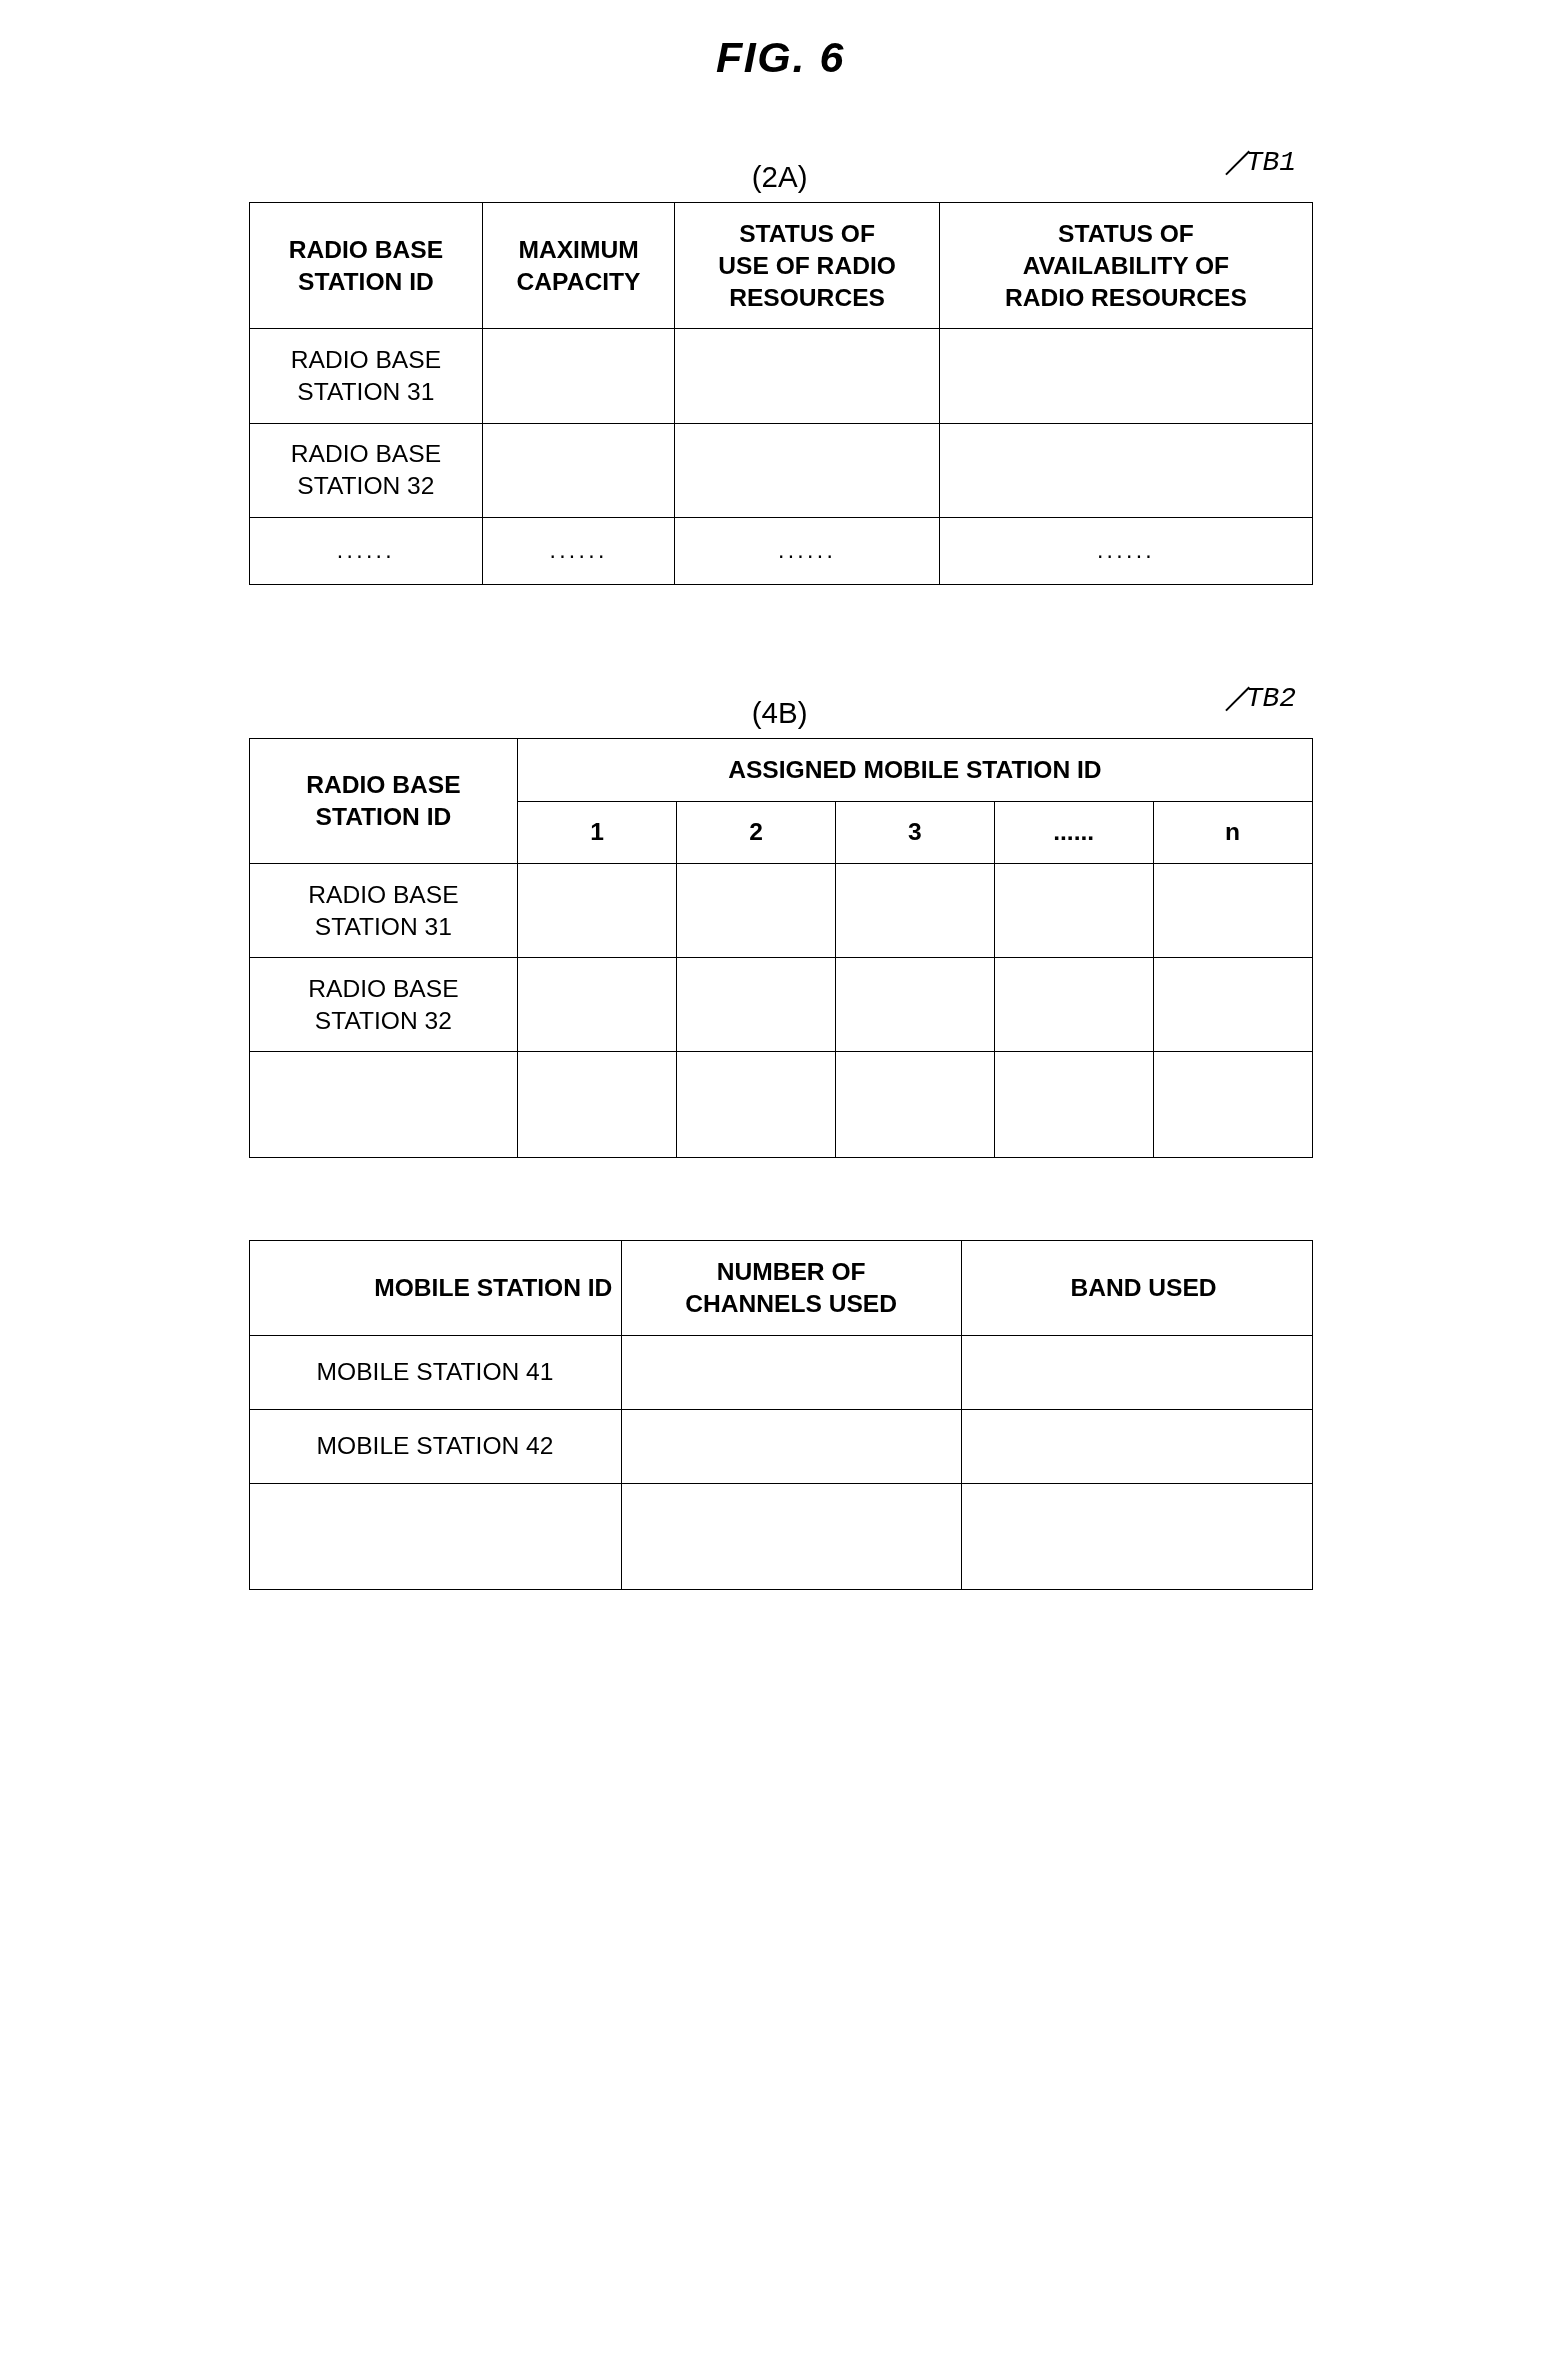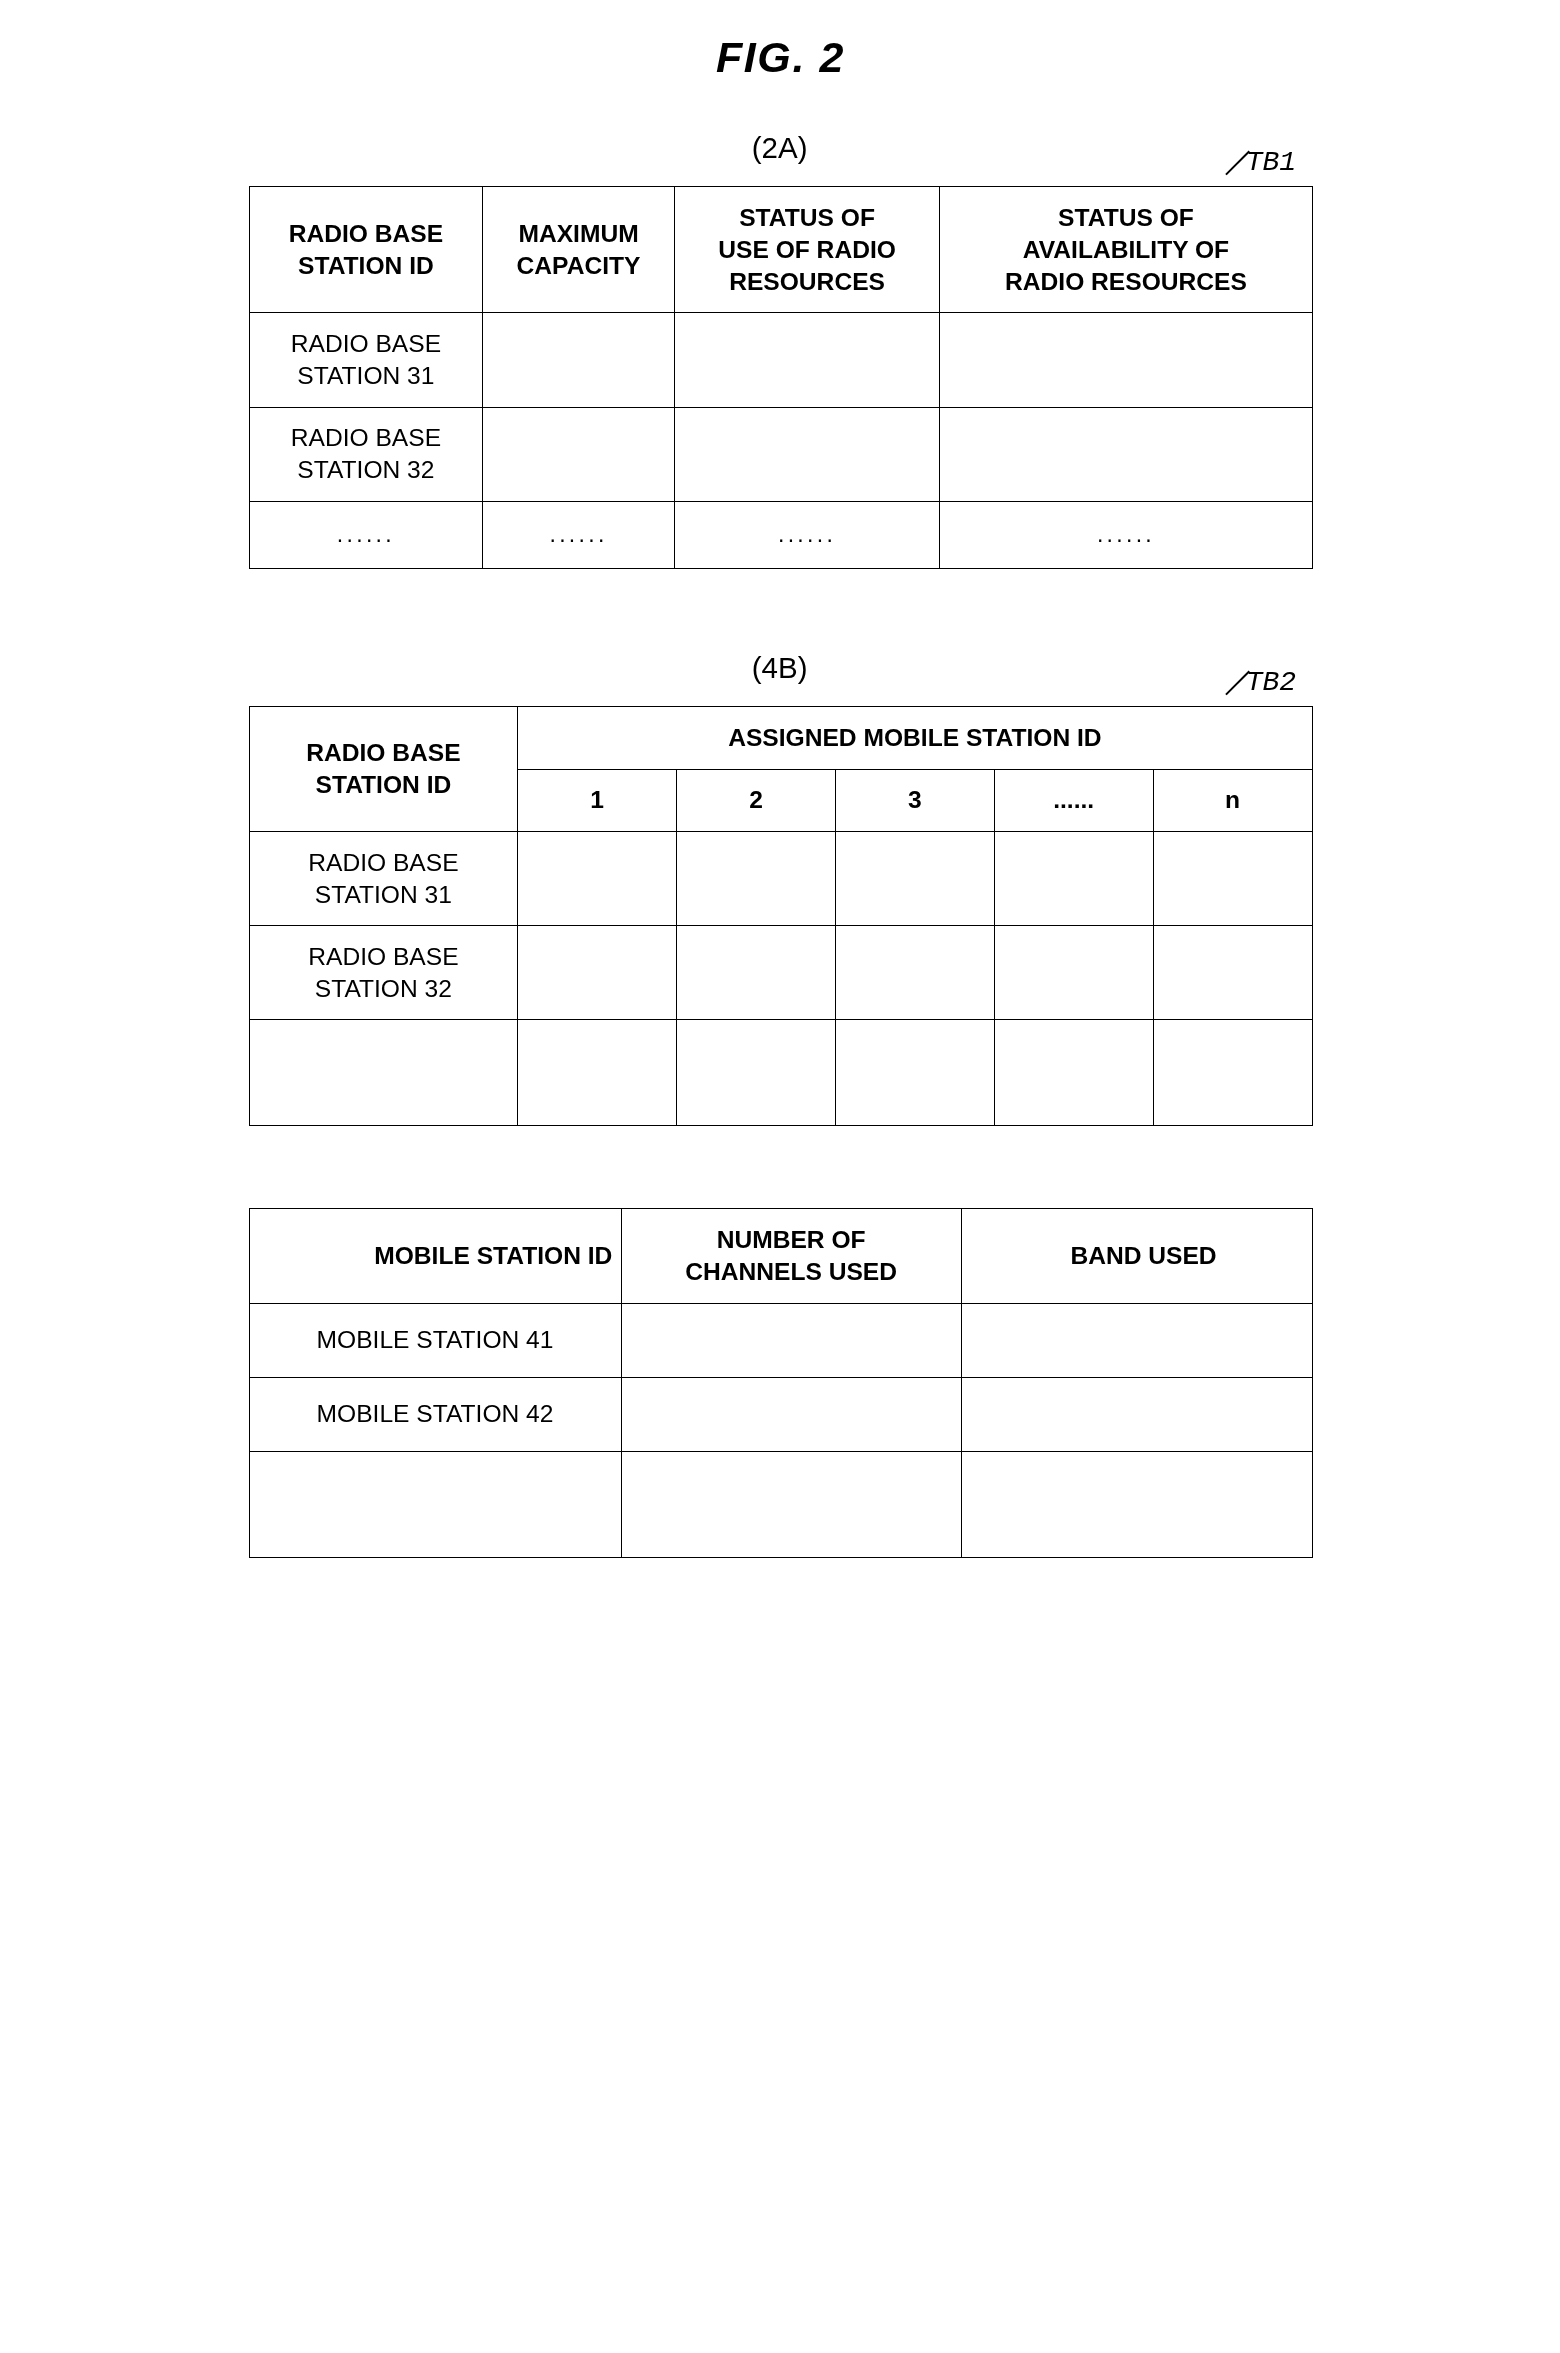--- a/index.html
+++ b/index.html
@@ -34,20 +34,21 @@
       align-items: flex-start;
       margin-bottom: 8.2px;
       padding-right: 16.4px;
     }
 
     .section-label {
       font-size: 29.5px;
       text-align: center;
       flex: 1;
       margin-left: 65px;
+      margin-top: 29px;
     }
 
     .section-tag {
       font-size: 28px;
       font-style: italic;
       margin-top: 16px;
       position: relative;
       font-family: Liberation Mono, monospace;
     }
 
@@ -132,21 +133,21 @@
 
     .col3-band {
       width: 33%;
       padding-left: 22px;
     }
 
   </style>
 </head>
 <body>
 
-<div class="page-title">FIG. 2</div>
+<div class="page-title">FIG. 6</div>
 
 <div class="section">
   <div class="section-header">
     <div class="section-label">(2A)</div>
     <div class="section-tag">TB1</div>
   </div>
   <table>
     <thead>
       <tr class="header-row">
         <th class="col-station-id">RADIO BASE<br>STATION ID</th>

